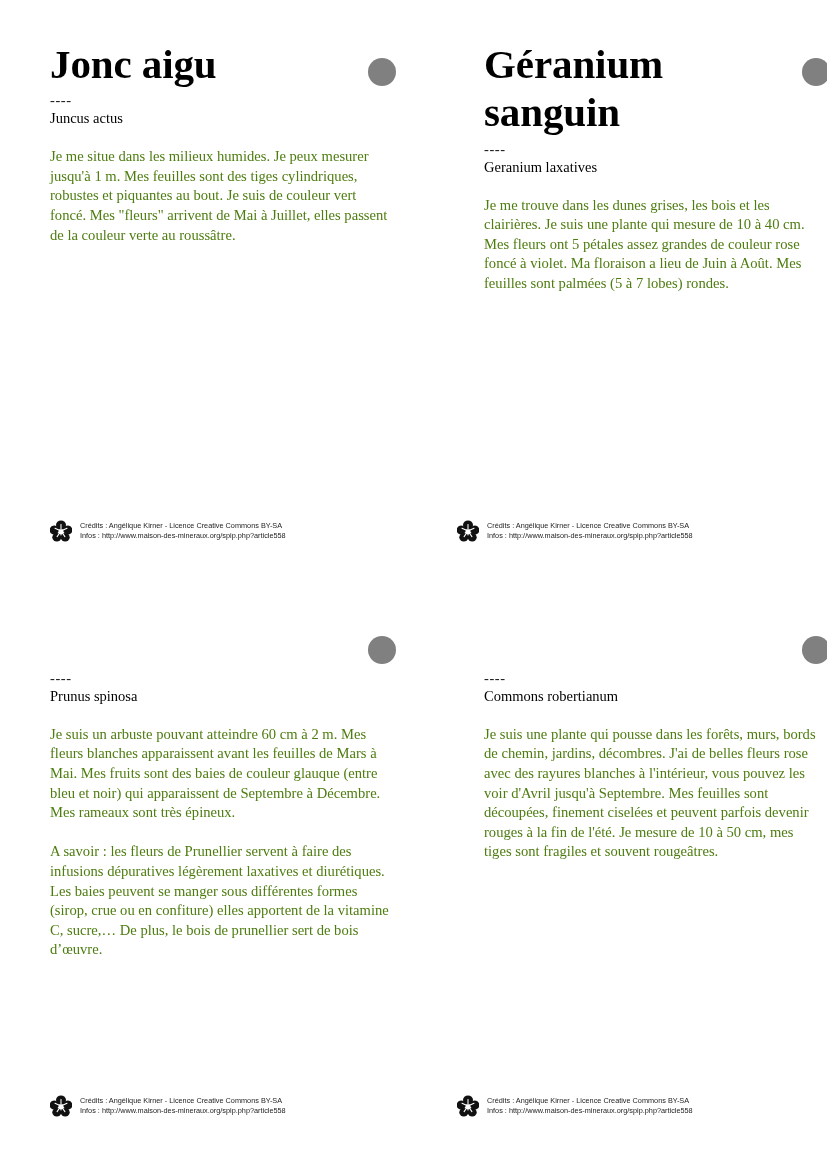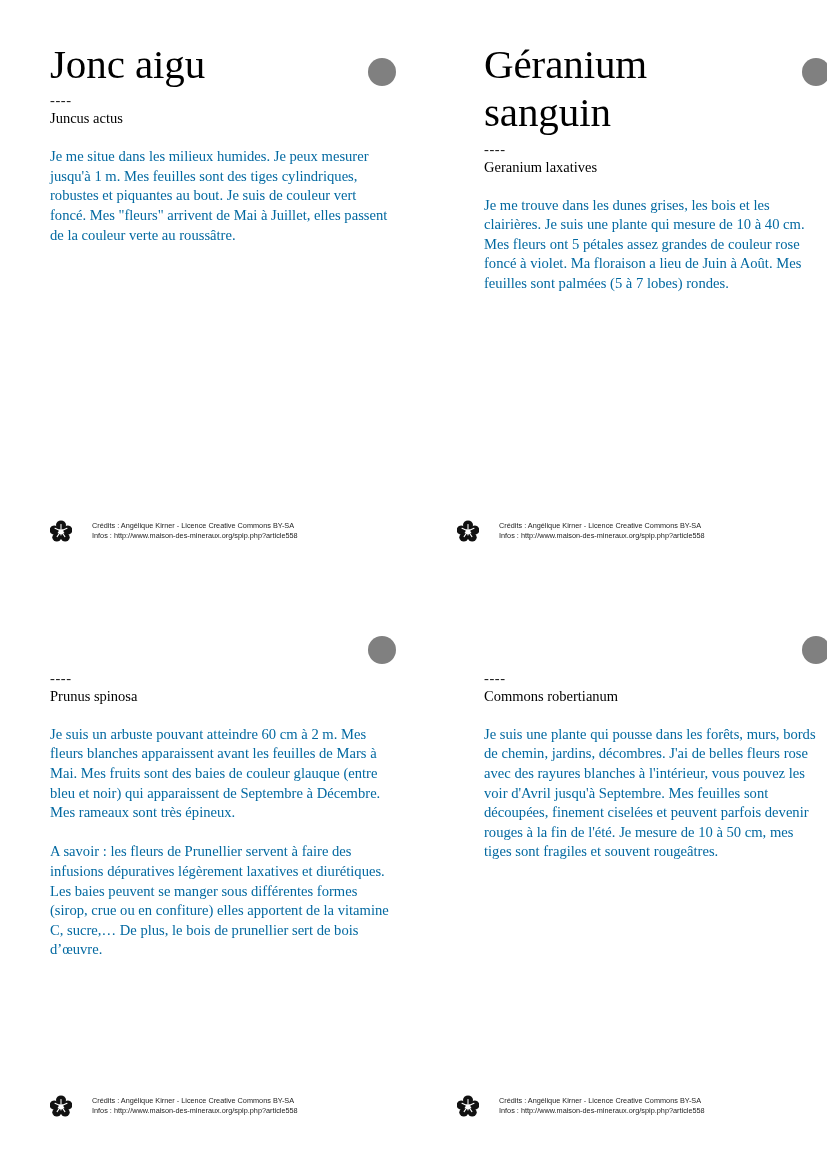--- a/index.html
+++ b/index.html
@@ -28,21 +28,21 @@
   .card-c1 { left: 484px; }
 
   
   .title-row {
     position: relative;
     min-height: 48px;
   }
   .plant-title {
     font-family: "Liberation Serif", "DejaVu Serif", serif;
     font-size: 41px;
-    font-weight: 400;
+    font-weight: 700;
     line-height: 1.18;
     letter-spacing: -0.1px;
     margin: 0;
     padding: 0;
     color: #000000;
     max-width: 290px;
     word-wrap: break-word;
   }
   .marker-dot {
     position: absolute;
@@ -75,31 +75,31 @@
 
   
   .para-stack {
     margin-top: 19px;
   }
   .para {
     font-family: "Liberation Serif", "DejaVu Serif", serif;
     font-size: 14.6px;
     line-height: 19.6px;
     margin: 0 0 19.6px 0;
-    color: #0369a1;
+    color: #4d7c0f;
     text-align: left;
   }
   .para:last-child { margin-bottom: 0; }
 
   
   .card-footer {
     position: absolute;
     display: flex;
     align-items: flex-start;
-    gap: 20px;
+    gap: 8px;
   }
   .foot-r0 { top: 519px; }
   .foot-r1 { top: 1094px; }
   .foot-c0 { left: 50px; }
   .foot-c1 { left: 457px; }
 
   .logo-mark {
     width: 22px;
     height: 22px;
     flex: 0 0 22px;

